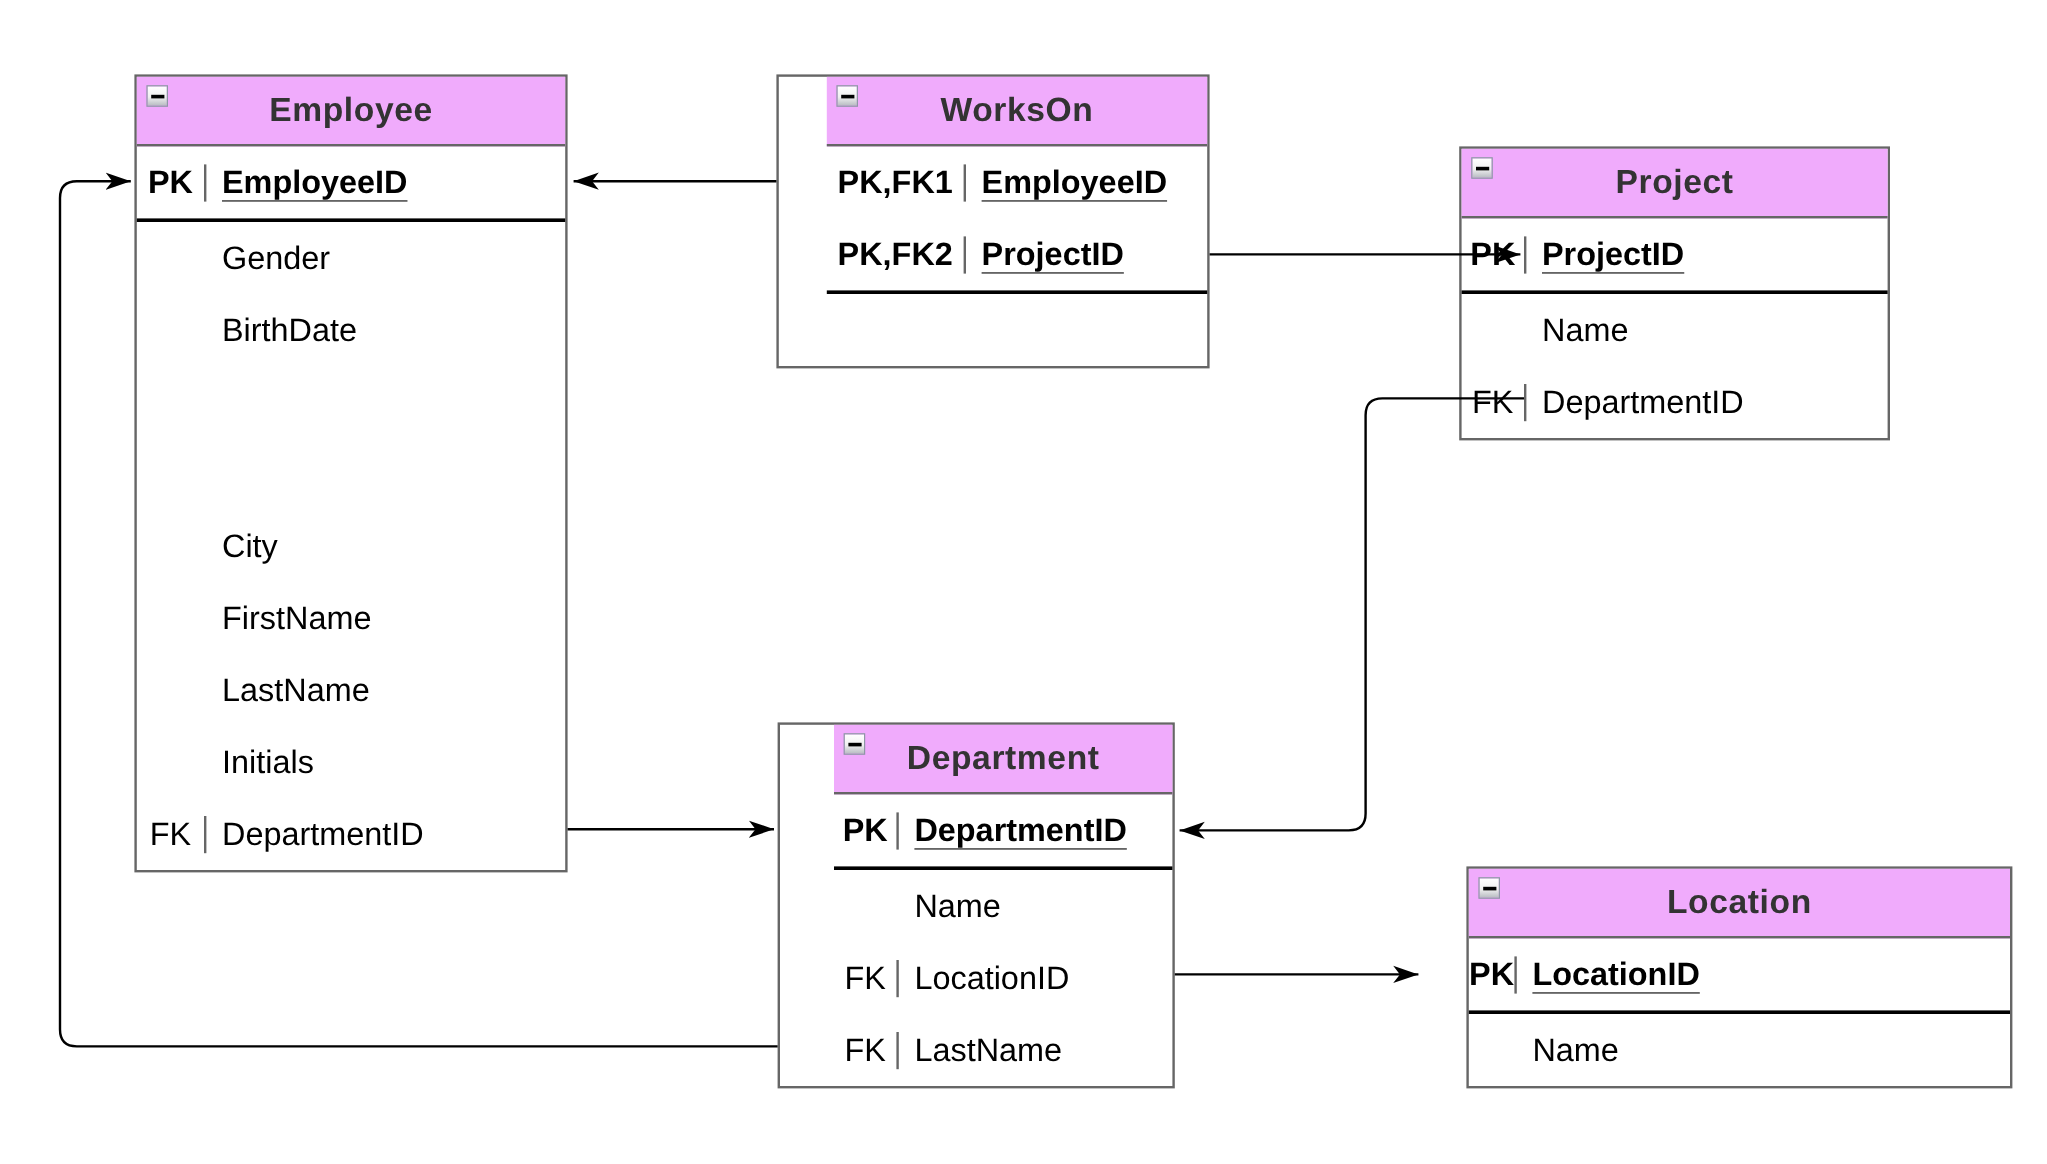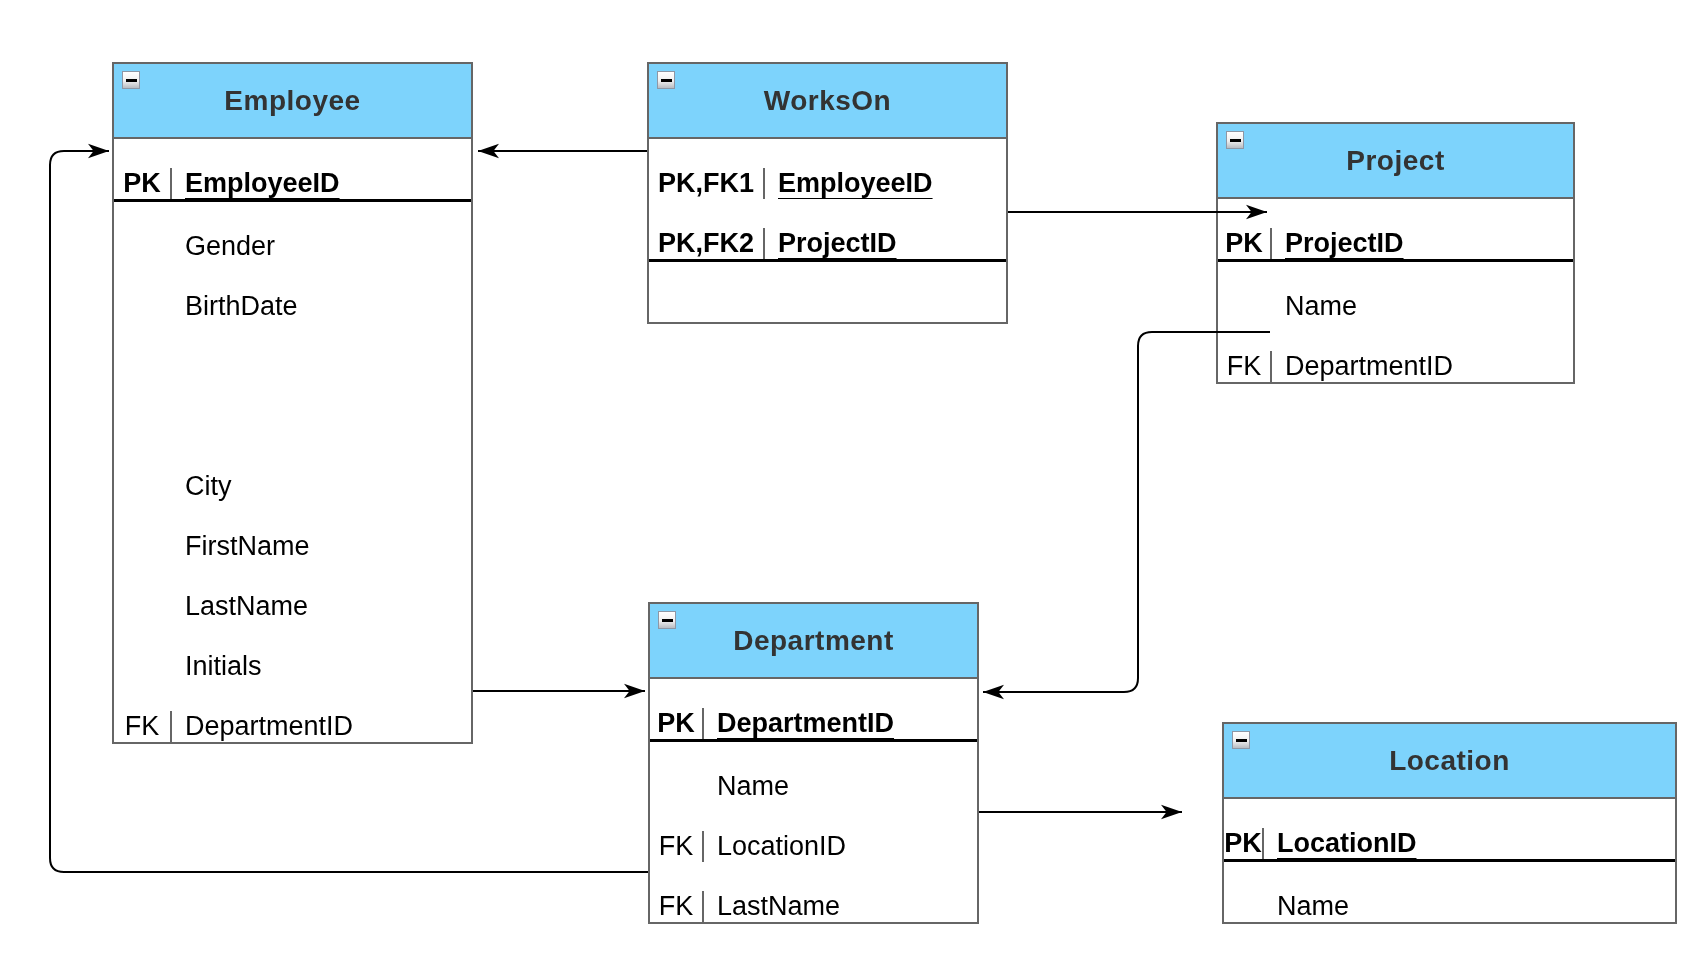--- a/index.html
+++ b/index.html
@@ -6,32 +6,32 @@
   #canvas {
     position:relative; width:1706px; height:970px; background:#ffffff;
     font-family:"Liberation Sans","DejaVu Sans",sans-serif; color:#000;
     overflow:hidden;
   }
   .entity {
     position:absolute; background:#ffffff;
     border:2px solid #666666; box-sizing:border-box;
   }
   .t-header {
-    height:75px; background:#7dd3fc; border-bottom:2px solid #666666;
+    height:58px; background:#f0abfc; border-bottom:2px solid #666666;
     position:relative; display:flex; align-items:center; justify-content:center;
     box-sizing:border-box;
   }
   .t-title { font-weight:bold; font-size:28px; color:#333333; letter-spacing:0.5px; }
   .collapse-btn {
     position:absolute; left:8px; top:7px; width:18px; height:18px;
     border:1px solid #8e97a5; background:linear-gradient(180deg,#ffffff 0%,#f0f0f0 55%,#b8bcc2 100%);
     display:flex; align-items:center; justify-content:center; box-sizing:border-box;
   }
   .minus-bar { width:11px; height:3px; background:#000000; }
-  .erow { display:flex; height:60px; align-items:flex-end; }
+  .erow { display:flex; height:60px; align-items:center; }
   .kcell {
     border-right:2px solid #666666; box-sizing:border-box;
     display:flex; align-items:center; justify-content:center;
     font-size:27px; flex:0 0 auto;
   }
   .fcell {
     flex:1 1 auto; display:flex; align-items:center;
     padding-left:13px; font-size:27px; overflow:hidden;
   }
   .pk-section { border-bottom:3px solid #000000; }
@@ -41,23 +41,23 @@
     text-decoration-thickness:3px; text-underline-offset:6px;
   }
   
   .entity.employee   .kcell { width:58px; }
   .entity.workson    .kcell { width:116px; }
   .entity.project    .kcell { width:54px; }
   .entity.department .kcell { width:54px; }
   .entity.location   .kcell { width:40px; }
 
   .entity.employee   { left:112px; top:62px;  width:361px; }
-  .entity.workson    { left:647px; top:62px;  width:361px; }
+  .entity.workson    { left:647px; top:62px;  width:361px;padding-left:40px; }
   .entity.project    { left:1216px; top:122px; width:359px; }
-  .entity.department { left:648px; top:602px; width:331px; }
+  .entity.department { left:648px; top:602px; width:331px;padding-left:45px; }
   .entity.location   { left:1222px; top:722px; width:455px; }
 
   #connector-layer {
     position:absolute; left:0; top:0; width:1706px; height:970px;
     pointer-events:none;
   }
   #connector-layer path.conn {
     fill:none; stroke:#000000; stroke-width:2; stroke-linejoin:round;
   }
 </style>

